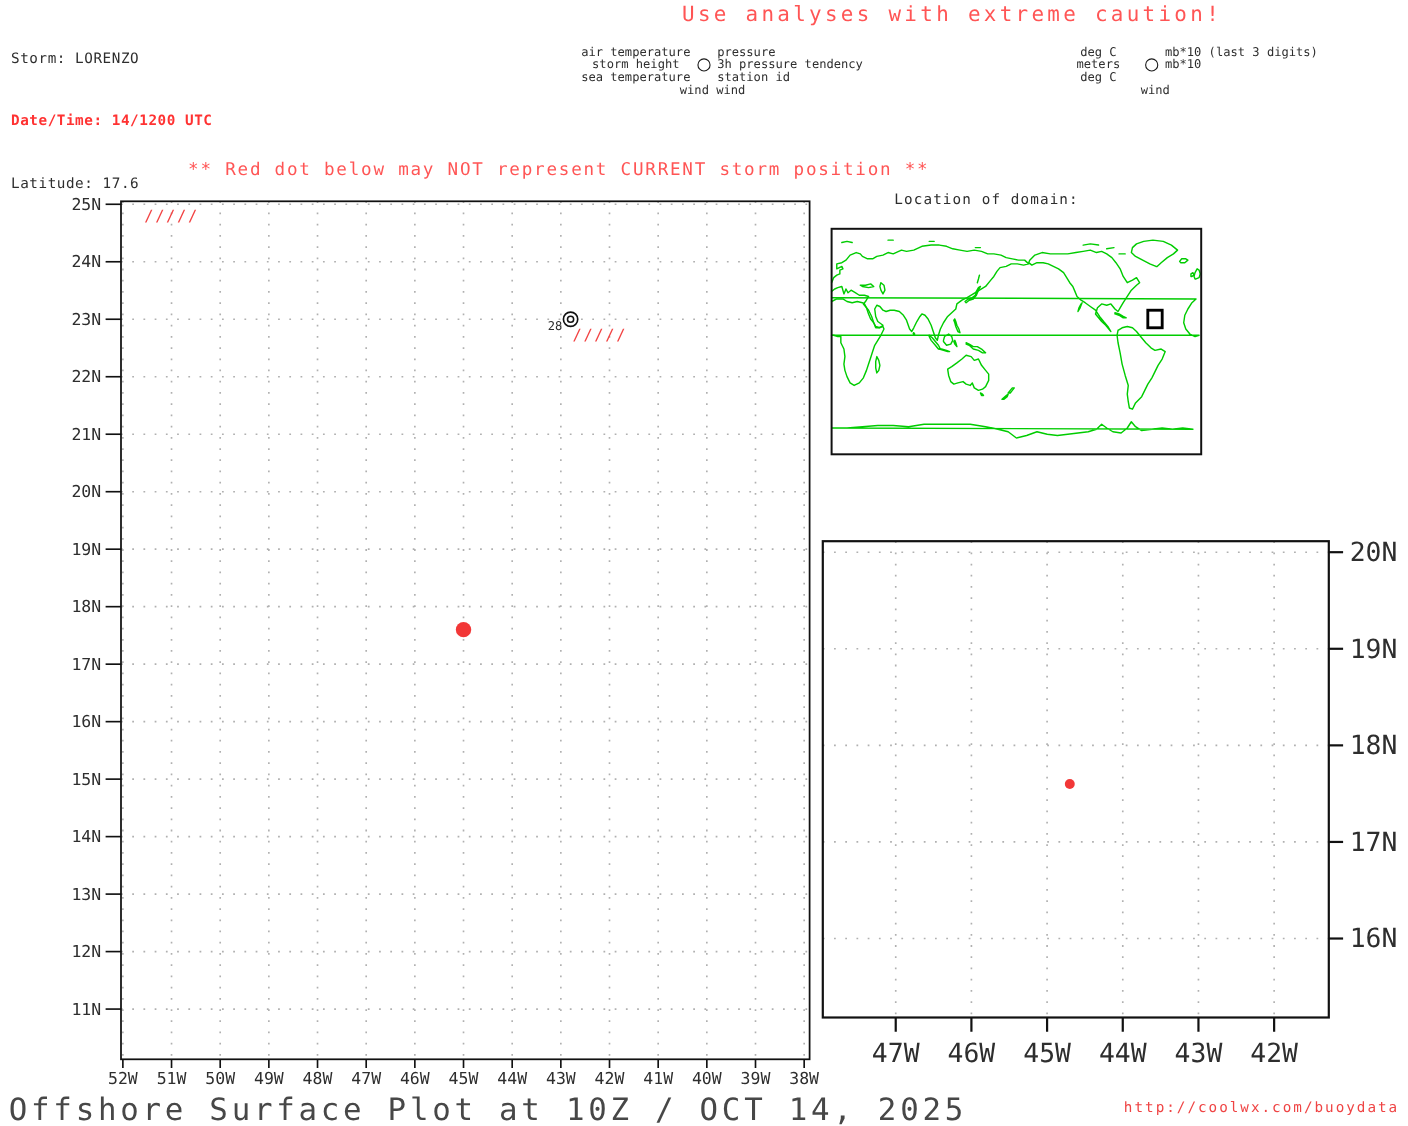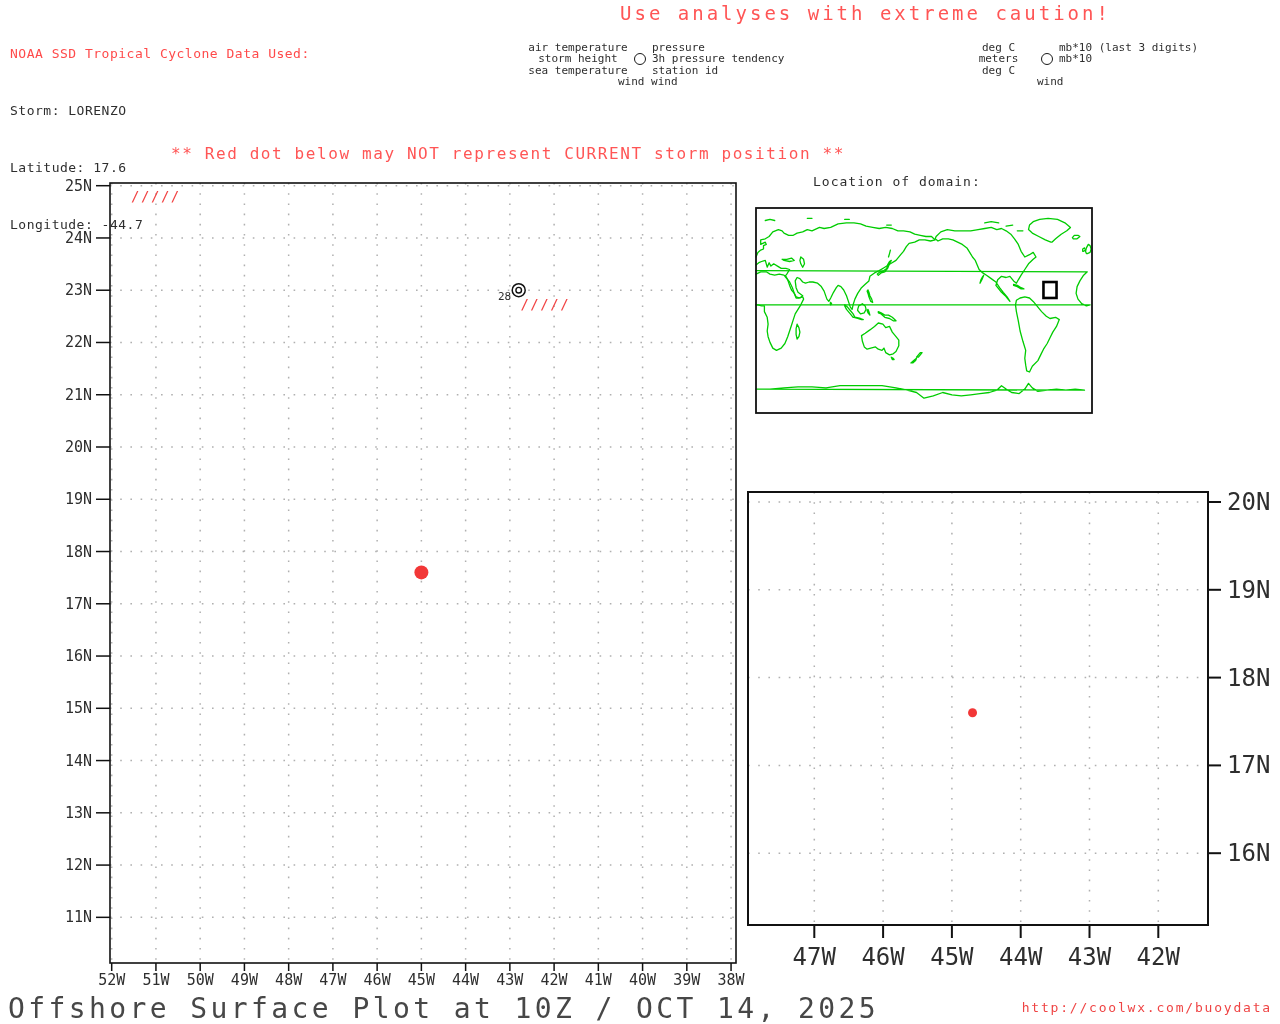--- a/index.html
+++ b/index.html
@@ -212,24 +212,23 @@
       <polyline points="886.7,225.1 891.3,225.1" fill="none" stroke="#00cc00" stroke-width="1.3" stroke-linejoin="round" stroke-linecap="round"></polyline>
       <polyline points="984.7,222.8 991.2,221.7 998.7,222.8" fill="none" stroke="#00cc00" stroke-width="1.3" stroke-linejoin="round" stroke-linecap="round"></polyline>
       <polyline points="1006.1,226.2 1012.7,225.1" fill="none" stroke="#00cc00" stroke-width="1.3" stroke-linejoin="round" stroke-linecap="round"></polyline>
       <polyline points="1017.3,230.8 1022.9,230.8" fill="none" stroke="#00cc00" stroke-width="1.3" stroke-linejoin="round" stroke-linecap="round"></polyline>
       <rect x="756" y="208" width="336" height="205" fill="none" stroke="#111111" stroke-width="1.8"></rect>
       <rect x="1043.4666666666667" y="282.02777777777777" width="13.066666666666666" height="15.944444444444445" fill="none" stroke="#000000" stroke-width="2.6"></rect>
     </g>
   </svg>
 
 <div id="header" class="abs">
-  <div class="red">NOAA SSD Tropical Cyclone Data Used:</div>
   <div>Storm: LORENZO</div>
+  <div class="redbold">Date/Time: 14/1200 UTC</div>
   <div>Latitude: 17.6</div>
-  <div>Longitude: -44.7</div>
 </div>
 
 <div id="caution" class="abs">Use analyses with extreme caution!</div>
 
 <div id="legend-labels" class="legend">
   <div class="lrow">
     <span class="lcol-l">air temperature</span>
     <span class="lcol-m"></span>
     <span class="lcol-r">pressure</span>
   </div>

